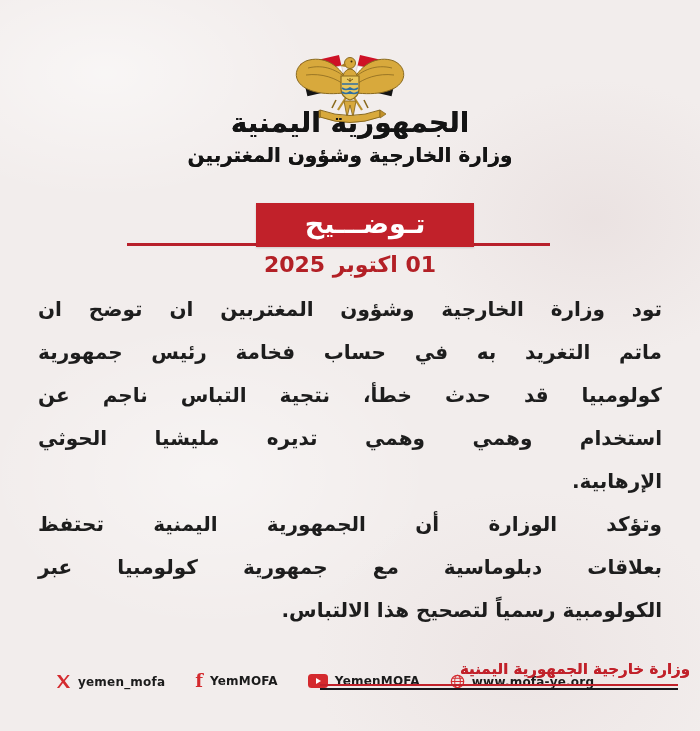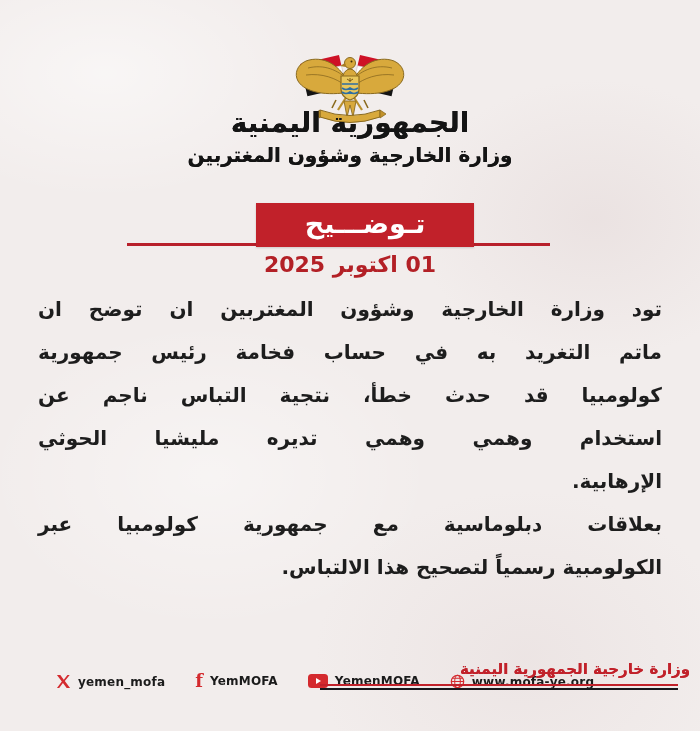--- a/index.html
+++ b/index.html
@@ -100,20 +100,21 @@
 
   <div class="body-text">
     <div class="para">
         <div class="bline">تود وزارة الخارجية وشؤون المغتربين ان توضح ان</div>
         <div class="bline">ماتم التغريد  به في حساب فخامة رئيس  جمهورية</div>
         <div class="bline">كولومبيا  قد حدث خطأ، نتجية التباس ناجم عن</div>
         <div class="bline">استخدام وهمي وهمي تديره مليشيا الحوثي</div>
         <div class="bline">الإرهابية.</div>
       </div>
     <div class="para">
+        <div class="bline">وتؤكد الوزارة أن الجمهورية اليمنية تحتفظ</div>
         <div class="bline">بعلاقات دبلوماسية مع جمهورية كولومبيا عبر</div>
         <div class="bline">الكولومبية رسمياً لتصحيح هذا الالتباس.</div>
       </div>
   </div>
 
   <div class="social">
     <span class="s-item">
       <svg width="15" height="15" viewBox="0 0 16 16">
         <path d="M1 1 L6.2 8 L1 15 H3.4 L7.4 9.6 L11.4 15 H15 L9.4 7.5 L14.6 1 H12.2 L8.3 6 L4.6 1 Z" fill="#d42a2e"></path>
       </svg>

